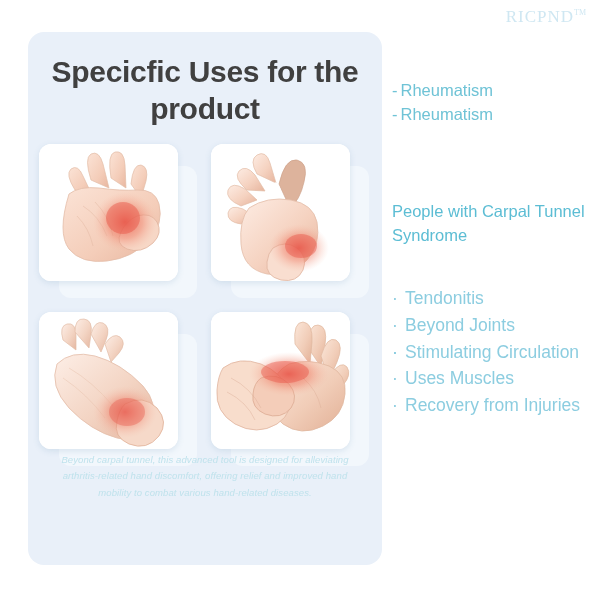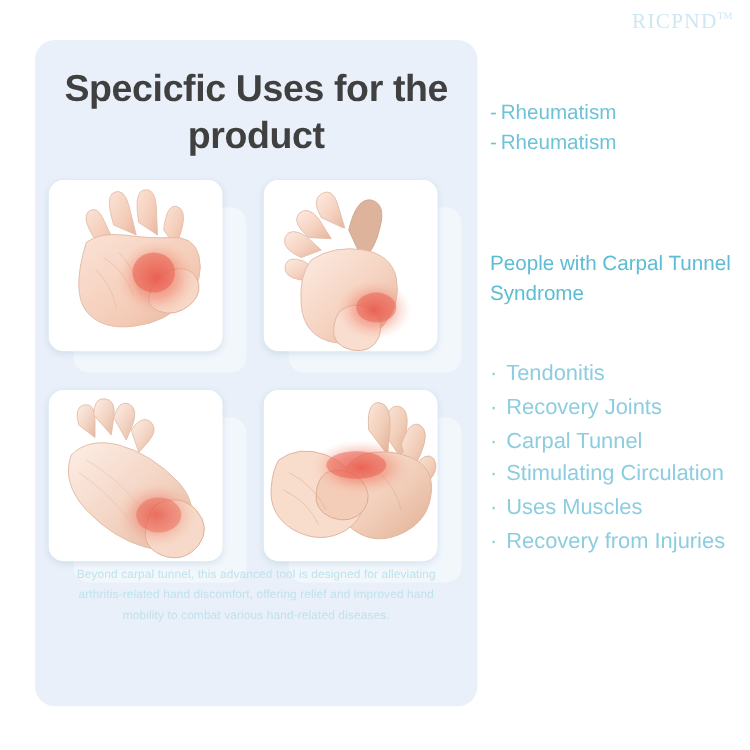--- a/index.html
+++ b/index.html
@@ -109,20 +109,21 @@
     position: absolute;
     left: 22px;
     right: 22px;
     top: 420px;
     margin: 0;
     text-align: center;
     color: #bfe2ec;
     font-size: 9.5px;
     line-height: 1.72;
     letter-spacing: 0.1px;
+    font-style: italic;
   }
 
   
   .right-column {
     position: absolute;
     left: 392px;
     top: 78px;
     width: 200px;
   }
   .dash-list {
@@ -354,20 +355,20 @@
 
   <ul class="dash-list">
     <li><span class="dash">-</span><span>Rheumatism</span></li>
     <li><span class="dash">-</span><span>Rheumatism</span></li>
   </ul>
 
   <h2 class="group-heading">People with Carpal Tunnel Syndrome</h2>
 
   <ul class="dot-list">
     <li><span class="dot">·</span><span>Tendonitis</span></li>
-    <li><span class="dot">·</span><span>Recovery Joints</span></li>
-    <li><span class="dot">·</span><span>Carpal Tunnel</span></li>
+    <li><span class="dot">·</span><span>Beyond Joints</span></li>
+    <li><span class="dot">·</span></li>
     <li><span class="dot">·</span><span>Stimulating Circulation</span></li>
     <li><span class="dot">·</span><span>Uses Muscles</span></li>
     <li><span class="dot">·</span><span>Recovery from Injuries</span></li>
   </ul>
 
 </aside>
 
 </body></html>

